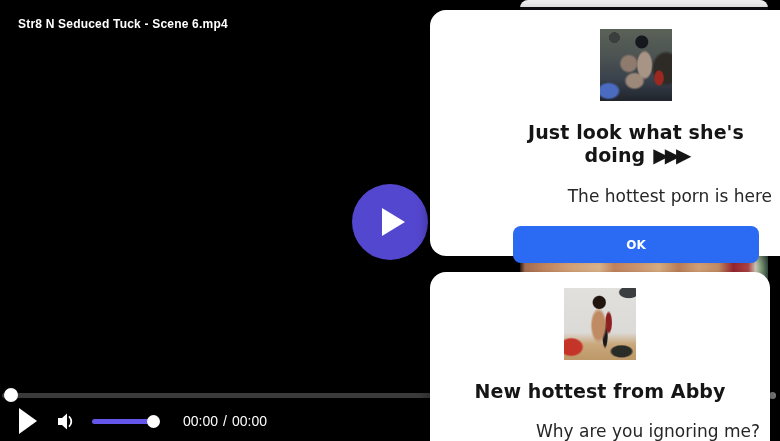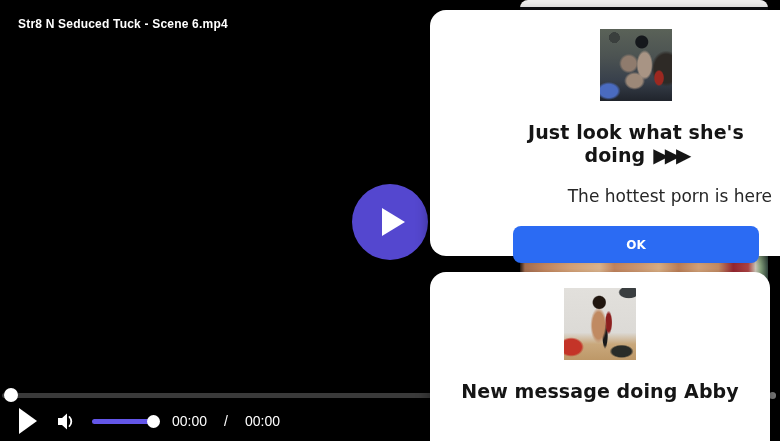--- a/index.html
+++ b/index.html
@@ -54,21 +54,21 @@
   .ctl-vol{margin-left:19px;}
   .vol-track{
     position:relative;margin-left:16px;width:61px;height:5px;border-radius:3px;
     background:var(--volume_purple);cursor:pointer;
   }
   .vol-handle{
     position:absolute;right:-7px;top:-4px;width:13px;height:13px;border-radius:50%;
     background:#fff;cursor:pointer;
   }
   .time{
-    margin-left:19px;display:flex;gap:17px;color:#fff;
+    margin-left:30px;display:flex;gap:5px;color:#fff;
     font-family:"Liberation Sans",sans-serif;font-size:14px;
   }
 
   
   .ad-card{
     position:absolute;left:520px;top:0;width:248px;height:340px;
     background:#f1f1f1;border-radius:8px;cursor:pointer;
   }
   .ad-image{
     position:absolute;left:0;right:0;top:7px;bottom:0;
@@ -184,16 +184,19 @@
       <svg class="flame" viewBox="0 0 17 18">
         <path d="M8.5 0 C9.5 3 13.5 5 14.5 9 C15.5 13 13 17.5 8.5 17.5 C4 17.5 1.5 13.5 2.5 9.5 C3.2 6.8 5 6 5.5 4 C6.8 5 7.2 6 7 7.5 C8.8 5.8 9.2 2.5 8.5 0 Z" fill="#f98a1d"></path>
         <path d="M8.6 8 C10.2 9.5 11.6 11 11.2 13.4 C10.8 15.6 9.6 16.8 8.3 16.8 C6.5 16.8 5.3 15.2 5.6 13.2 C5.9 11.2 7.8 10.2 8.6 8 Z" fill="#ffd66b"></path>
       </svg>
     </p>
     <button class="ok-btn">OK</button>
   </div>
 
   <div class="popup popup2">
     <div class="thumb thumb2"></div>
-    <h2>New message doing Abby</h2>
+    <h2>New hottest from Abby</h2>
+    <p>
+      <span>Why are you ignoring me?</span>
+    </p>
   </div>
 
 </div>
 
 </body></html>

